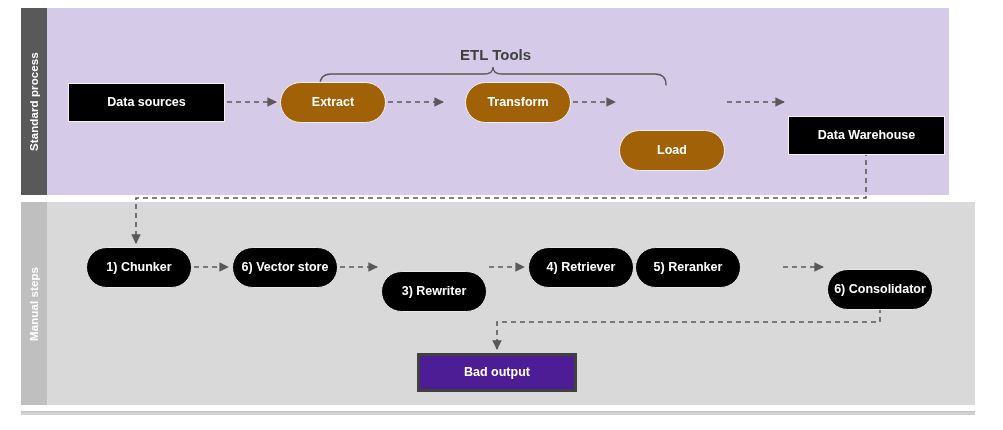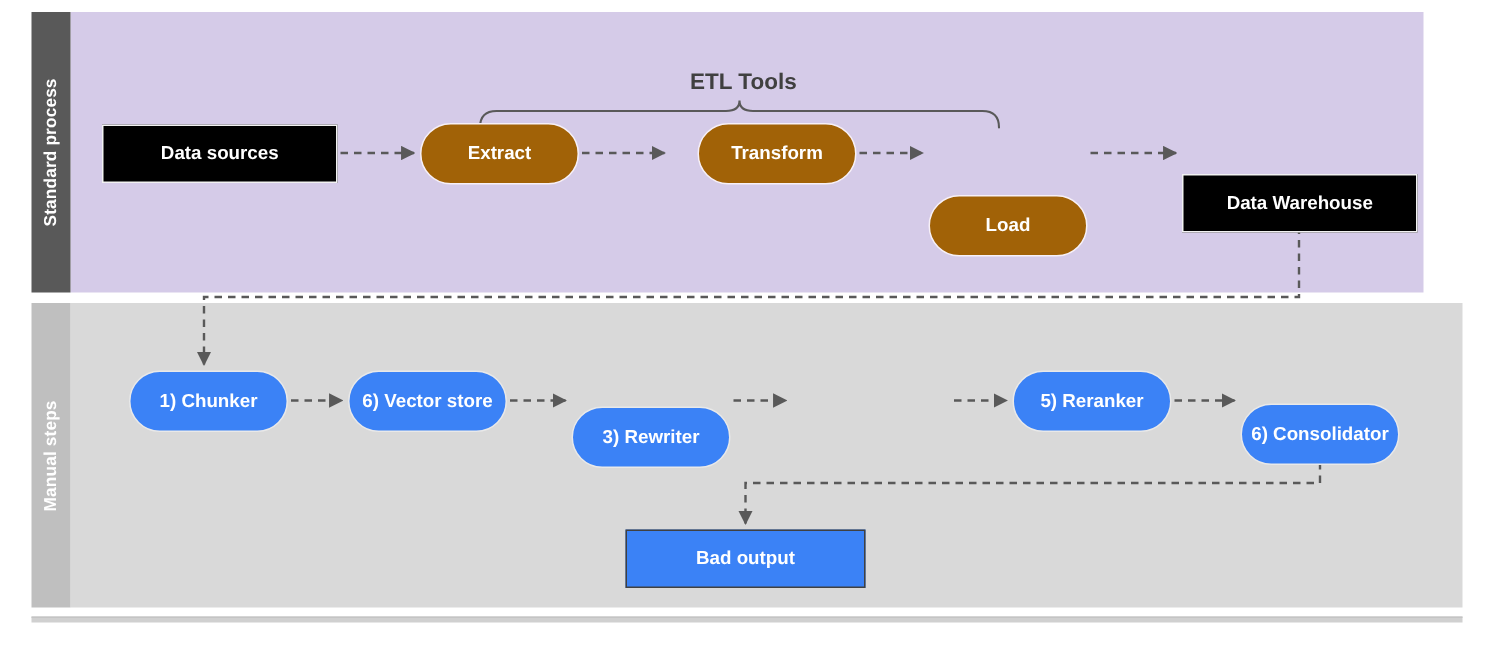--- a/index.html
+++ b/index.html
@@ -87,27 +87,27 @@
   }
   .node.pill-pink {
     background: #d munchen;
   }
   .node.pill-pink {
     background: #a16207;
     border-radius: 22px;
     border: 1px solid #f7f0f7;
   }
   .node.pill-gray {
-    background: #3b82f6;
+    background: #000000;
     border-radius: 22px;
     border: 1px solid #e9e9e9;
   }
   .node.rect-yellow {
-    background: #3b82f6;
-    border: 1px solid #404040;
+    background: #4c1d95;
+    border: 3px solid #404040;
   }
 
   
   #wires {
     position: absolute;
     left: 0; top: 0;
     width: 1003px; height: 430px;
     pointer-events: none;
   }
 
@@ -171,20 +171,21 @@
   <div class="node pill-pink" style="left:619px; top:82px; width:106px; height:41px;margin-top:48px;">Load</div>
 
   <div class="node rect" style="left:788px; top:83px; width:157px; height:39px;margin-top:33px;">Data Warehouse</div>
 
   <div class="node pill-gray" style="left:86px; top:247px; width:106px; height:41px;">1) Chunker</div>
 
   <div class="node pill-gray" style="left:232px; top:247px; width:106px; height:41px;">6) Vector store</div>
 
   <div class="node pill-gray" style="left:381px; top:247px; width:106px; height:41px;margin-top:24px;">3) Rewriter</div>
 
+  <div class="node pill-gray" style="left:528px; top:247px; width:106px; height:41px;">4) Retriever</div>
 
-  <div class="node pill-gray" style="left:675px; top:247px; width:106px; height:41px;">5) Reranker</div>
+  <div class="node pill-gray" style="left:635px; top:247px; width:106px; height:41px;">5) Reranker</div>
 
   <div class="node pill-gray" style="left:827px; top:247px; width:106px; height:41px;margin-top:22px;">6) Consolidator</div>
 
   <div class="node rect-yellow" style="left:417px; top:353px; width:160px; height:39px;">Bad output</div>
 
 </div>
 
 </body></html>

